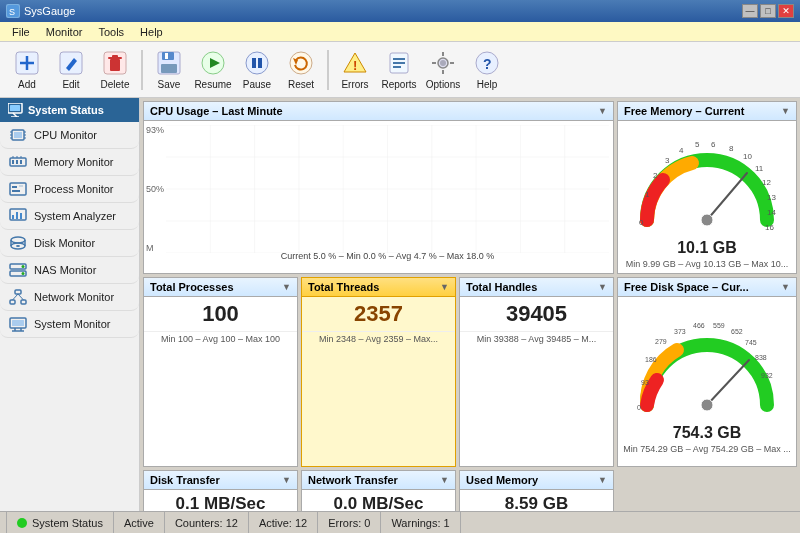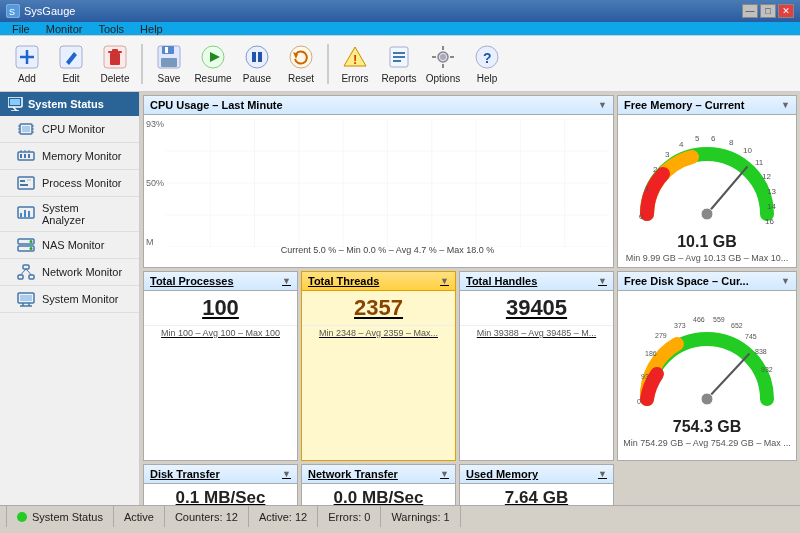--- a/index.html
+++ b/index.html
@@ -7,57 +7,57 @@
 
     
     .title-bar { background: linear-gradient(to bottom, #4a7bb5, #2a5a9f); color: white; height: 22px; display: flex; align-items: center; padding: 0 6px; font-size: 11px; }
     .title-bar-icon { width: 14px; height: 14px; margin-right: 4px; background: #7ab0e0; border-radius: 2px; display: flex; align-items: center; justify-content: center; font-size: 8px; }
     .title-bar-title { flex: 1; }
     .title-bar-controls { display: flex; gap: 2px; }
     .title-btn { width: 16px; height: 14px; background: #c0c0c0; border: 1px solid #888; font-size: 9px; display: flex; align-items: center; justify-content: center; cursor: pointer; color: #333; }
     .title-btn.close { background: #e04040; color: white; }
 
     
-    .menu-bar { background: #0ea5e9; border-bottom: 1px solid #ccc; height: 14px; display: flex; align-items: center; padding: 0 4px; }
+    .menu-bar { background: #fef9c3; border-bottom: 1px solid #ccc; height: 20px; display: flex; align-items: center; padding: 0 4px; }
     .menu-item { padding: 2px 8px; font-size: 11px; cursor: pointer; color: #222; }
 
     
     .toolbar { background: #f5f5f5; border-bottom: 1px solid #ccc; height: 56px; display: flex; align-items: center; padding: 4px 6px; gap: 2px; }
     .toolbar-btn { display: flex; flex-direction: column; align-items: center; width: 42px; padding: 2px; border: 1px solid transparent; cursor: pointer; background: transparent; font-size: 10px; color: #222; gap: 2px; }
     .toolbar-icon { width: 28px; height: 28px; display: flex; align-items: center; justify-content: center; }
     .toolbar-separator { width: 2px; height: 40px; background: #ccc; margin: 0 3px; }
 
     
     .main-layout { display: flex; height: calc(533px - 22px - 20px - 56px - 22px); }
 
     
     .sidebar { width: 140px; background: #f0f0f0; border-right: 1px solid #ccc; display: flex; flex-direction: column; }
     .sidebar-header { background: #2a6496; color: white; padding: 5px 8px; font-weight: bold; font-size: 11px; display: flex; align-items: center; gap: 4px; }
-    .sidebar-item { display: flex; align-items: center; gap: 6px; padding: 5px 16px; cursor: pointer; border-bottom: 1px solid #ddd; font-size: 11px; color: #222; }
+    .sidebar-item { display: flex; align-items: center; gap: 6px; padding: 5px 8px; cursor: pointer; border-bottom: 1px solid #ddd; font-size: 11px; color: #222; border-radius: 8px; }
     .sidebar-icon { width: 20px; height: 16px; display: flex; align-items: center; justify-content: center; flex-shrink: 0; }
 
     
     .content { flex: 1; display: flex; flex-direction: column; background: #d4d0c8; gap: 3px; padding: 3px; overflow: hidden; }
 
     
     .top-row { display: flex; gap: 3px; height: 210px; }
     .cpu-panel { flex: 1; background: white; border: 1px solid #aaa; display: flex; flex-direction: column; }
     .panel-header { background: linear-gradient(to bottom, #e8f4ff, #d0e8ff); border-bottom: 1px solid #aaa; padding: 3px 6px; font-weight: bold; font-size: 11px; display: flex; align-items: center; justify-content: space-between; }
     .panel-header-arrow { font-size: 9px; color: #666; }
     .chart-area { flex: 1; position: relative; background: white; overflow: hidden; padding: 4px; }
     .chart-y-labels { position: absolute; left: 2px; top: 4px; bottom: 20px; display: flex; flex-direction: column; justify-content: space-between; font-size: 9px; color: #666; width: 20px; }
     .chart-canvas { position: absolute; left: 22px; right: 4px; top: 4px; bottom: 20px; }
     .chart-status { position: absolute; bottom: 2px; left: 22px; right: 4px; font-size: 9px; color: #444; text-align: center; }
 
     
     .gauge-panel { width: 180px; background: white; border: 1px solid #aaa; display: flex; flex-direction: column; align-items: center; }
     .gauge-area { flex: 1; display: flex; flex-direction: column; align-items: center; justify-content: center; width: 100%; padding: 4px; }
     .gauge-value { font-size: 16px; font-weight: bold; color: #222; margin-top: 4px; }
     .gauge-limits { font-size: 9px; color: #555; text-align: center; margin-top: 2px; }
-    .stat-panel { flex: 1; background: white; border: 1px solid #aaa; display: flex; flex-direction: column; text-decoration: underline; }
+    .stat-panel { flex: 1; background: white; border: 1px solid #aaa; display: flex; flex-direction: column; }
     .stat-panel.highlighted { background: #fff8cc; border-color: #e0a000; }
     .stat-value { font-size: 22px; font-weight: bold; text-align: center; color: #222; padding: 4px 6px 2px; }
     .stat-value.highlighted { color: #884400; }
     .stat-limits { font-size: 9px; color: #555; text-align: center; padding: 0 4px 4px; border-top: 1px solid #eee; margin-top: 2px; padding-top: 2px; }
     .free-disk-panel { width: 180px; background: white; border: 1px solid #aaa; display: flex; flex-direction: column; align-items: center; justify-content: center; }
 
     
     .status-bar { background: #d4d0c8; border-top: 1px solid #aaa; height: 22px; display: flex; align-items: center; padding: 0 6px; font-size: 11px; color: #222; gap: 0; }
     .status-item { padding: 0 10px; border-right: 1px solid #aaa; height: 100%; display: flex; align-items: center; }
     .status-item:first-child { border-left: 1px solid #aaa; }
@@ -263,20 +263,32 @@
     <div class="sidebar-item">
       <div class="sidebar-icon">
         <svg width="18" height="16" viewBox="0 0 18 16">
             <rect x="1" y="1" width="16" height="11" rx="1" fill="none" stroke="#4477aa" stroke-width="1.5"></rect>
             <rect x="3" y="7" width="2" height="4" fill="#4488cc"></rect>
             <rect x="7" y="4" width="2" height="7" fill="#4488cc"></rect>
             <rect x="11" y="5" width="2" height="6" fill="#4488cc"></rect>
           </svg>
       </div>
       <span>System Analyzer</span>
+    </div>
+    <div class="sidebar-item">
+      <div class="sidebar-icon">
+        <svg width="18" height="16" viewBox="0 0 18 16">
+            <ellipse cx="9" cy="5" rx="7" ry="3" fill="none" stroke="#4477aa" stroke-width="1.5"></ellipse>
+            <line x1="2" y1="5" x2="2" y2="11" stroke="#4477aa" stroke-width="1.5"></line>
+            <line x1="16" y1="5" x2="16" y2="11" stroke="#4477aa" stroke-width="1.5"></line>
+            <ellipse cx="9" cy="11" rx="7" ry="3" fill="none" stroke="#4477aa" stroke-width="1.5"></ellipse>
+            <ellipse cx="9" cy="11" rx="2" ry="1" fill="#4477aa"></ellipse>
+          </svg>
+      </div>
+      <span>Disk Monitor</span>
     </div>
     <div class="sidebar-item">
       <div class="sidebar-icon">
         <svg width="18" height="16" viewBox="0 0 18 16">
             <rect x="1" y="2" width="16" height="5" rx="1" fill="none" stroke="#4477aa" stroke-width="1.5"></rect>
             <rect x="1" y="9" width="16" height="5" rx="1" fill="none" stroke="#4477aa" stroke-width="1.5"></rect>
             <circle cx="14" cy="4.5" r="1.5" fill="#22aa22"></circle>
             <circle cx="14" cy="11.5" r="1.5" fill="#22aa22"></circle>
           </svg>
       </div>
@@ -469,21 +481,21 @@
             <span class="panel-header-arrow">▼</span>
           </div>
           <div class="stat-value" style="font-size:17px;">0.0 MB/Sec</div>
 
         </div>
         <div class="stat-panel">
           <div class="panel-header">
             <span>Used Memory</span>
             <span class="panel-header-arrow">▼</span>
           </div>
-          <div class="stat-value" style="font-size:17px;">7.64 GB</div>
+          <div class="stat-value" style="font-size:17px;">8.59 GB</div>
 
         </div>
       </div>
       <div style="width:180px;"></div>
     </div>
 
   </div>
 </div>
 
 <div class="status-bar">

